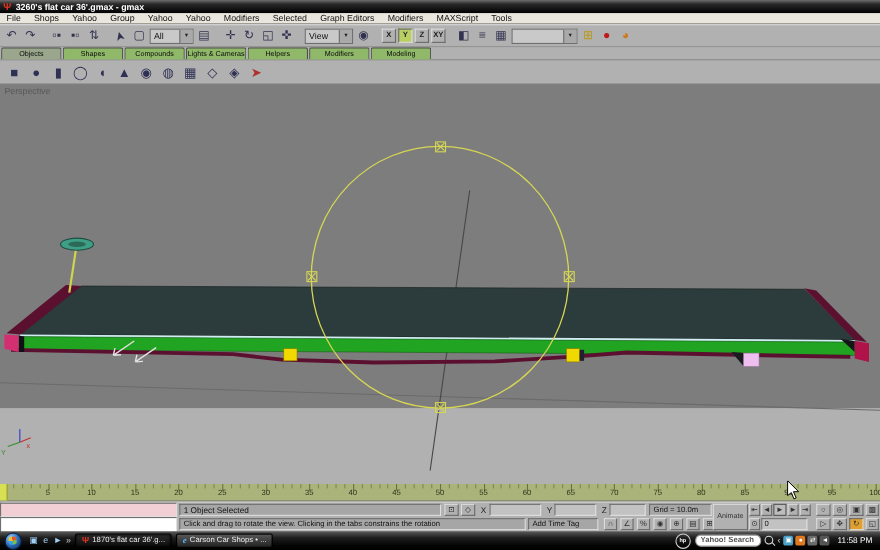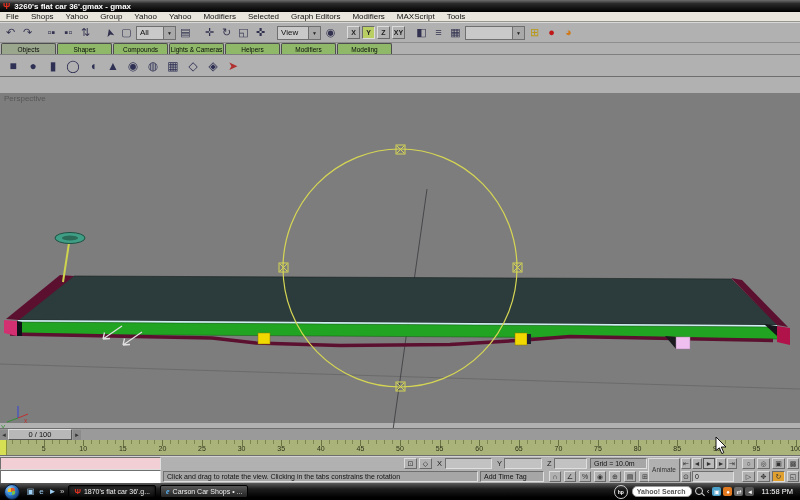--- a/index.html
+++ b/index.html
@@ -47,21 +47,21 @@
   .tab.active{background:var(--tab_active);}
 
   
   .objbar{position:absolute;top:55px;left:0;width:800px;height:22px;background:var(--toolbar_bg);
     border-bottom:1px solid #6e6e6e;display:flex;align-items:center;padding-left:5px;gap:4px;box-sizing:border-box;}
   .prim-btn{width:16px;height:18px;font-size:12px;color:#2e3054;display:flex;align-items:center;
     justify-content:center;flex:none;line-height:1;}
   .prim-btn.accent{color:#b03030;}
 
   
-  .viewport{position:absolute;top:77px;left:0;width:800px;height:330px;background:var(--viewport_bg);margin-top:16px;}
+  .viewport{position:absolute;top:77px;left:0;width:800px;height:294px;background:var(--viewport_bg);}
   .vp-label{position:absolute;left:4px;top:1px;font-size:8px;color:#575757;}
 
   
   .timeslider{position:absolute;top:428px;left:0;width:800px;height:12px;background:#9a9a9a;
     border-top:1px solid #6e6e6e;box-sizing:border-box;}
   .ts-btn{position:absolute;top:1px;width:8px;height:10px;background:#8b8b8b;color:#333;font-size:6px;
     display:flex;align-items:center;justify-content:center;}
   .ts-handle{position:absolute;left:8px;top:0;width:64px;height:11px;background:#b8b8b8;
     border:1px solid;border-color:#ddd #555 #555 #ddd;box-sizing:border-box;font-size:7.5px;color:#111;
     display:flex;align-items:center;justify-content:center;}
@@ -267,25 +267,20 @@
         <line x1="18" y1="325" x2="18" y2="313" stroke="#4050c8" stroke-width="1.2"></line>
         <line x1="18" y1="325" x2="28" y2="321" stroke="#c03030" stroke-width="1"></line>
         <line x1="18" y1="325" x2="7" y2="329" stroke="#309030" stroke-width="1"></line>
         <text x="24" y="330" fill="#c03030">x</text>
         <text x="1" y="337" fill="#309030">Y</text>
       </g>
     </svg>
     <span class="vp-label">Perspective</span>
   </div>
 
-  <div class="timeslider">
-    <span class="ts-btn" style="left:0">◄</span>
-    <div class="ts-handle">0 / 100</div>
-    <span class="ts-btn" style="left:73px">►</span>
-  </div>
 
   <div class="trackbar">
     <div style="position:absolute;inset:0;">
         <div class="tick major" style="left: 4px;"></div>
         <div class="tick" style="left: 11.92px;"></div>
         <div class="tick" style="left: 19.84px;"></div>
         <div class="tick" style="left: 27.76px;"></div>
         <div class="tick" style="left: 35.68px;"></div>
         <div class="tick major" style="left: 43.6px;"></div>
         <div class="tick" style="left: 51.52px;"></div>
@@ -404,20 +399,21 @@
         <div class="tick-num" style="left: 756.4px;">95</div>
         <div class="tick-num" style="left: 796px;">100</div>
       </div>
     <div class="tb-marker"></div>
   </div>
 
   <div class="statusbar">
     <div class="sfield macro" style="left:0;top:0;width:161px;height:13px"></div>
     <div class="sfield listener" style="left:0;top:13px;width:161px;height:14px"></div>
 
+    <div class="sfield" style="left:163px;top:1px;width:238px;height:11px;font-size:7.5px">1 Object Selected</div>
     <span class="sbtn" style="left:404px;top:1px;width:13px;height:11px">⊡</span>
     <span class="sbtn" style="left:419px;top:1px;width:13px;height:11px">◇</span>
     <span class="slabel" style="left:437px;top:2px">X</span>
     <input class="sinput" style="left: 445px; top: 1px; width: 47px;">
     <span class="slabel" style="left:497px;top:2px">Y</span>
     <input class="sinput" style="left: 504px; top: 1px; width: 38px;">
     <span class="slabel" style="left:547px;top:2px">Z</span>
     <input class="sinput" style="left: 554px; top: 1px; width: 33px;">
     <div class="sfield" style="left:590px;top:1px;width:57px;height:11px">Grid = 10.0m</div>
 

